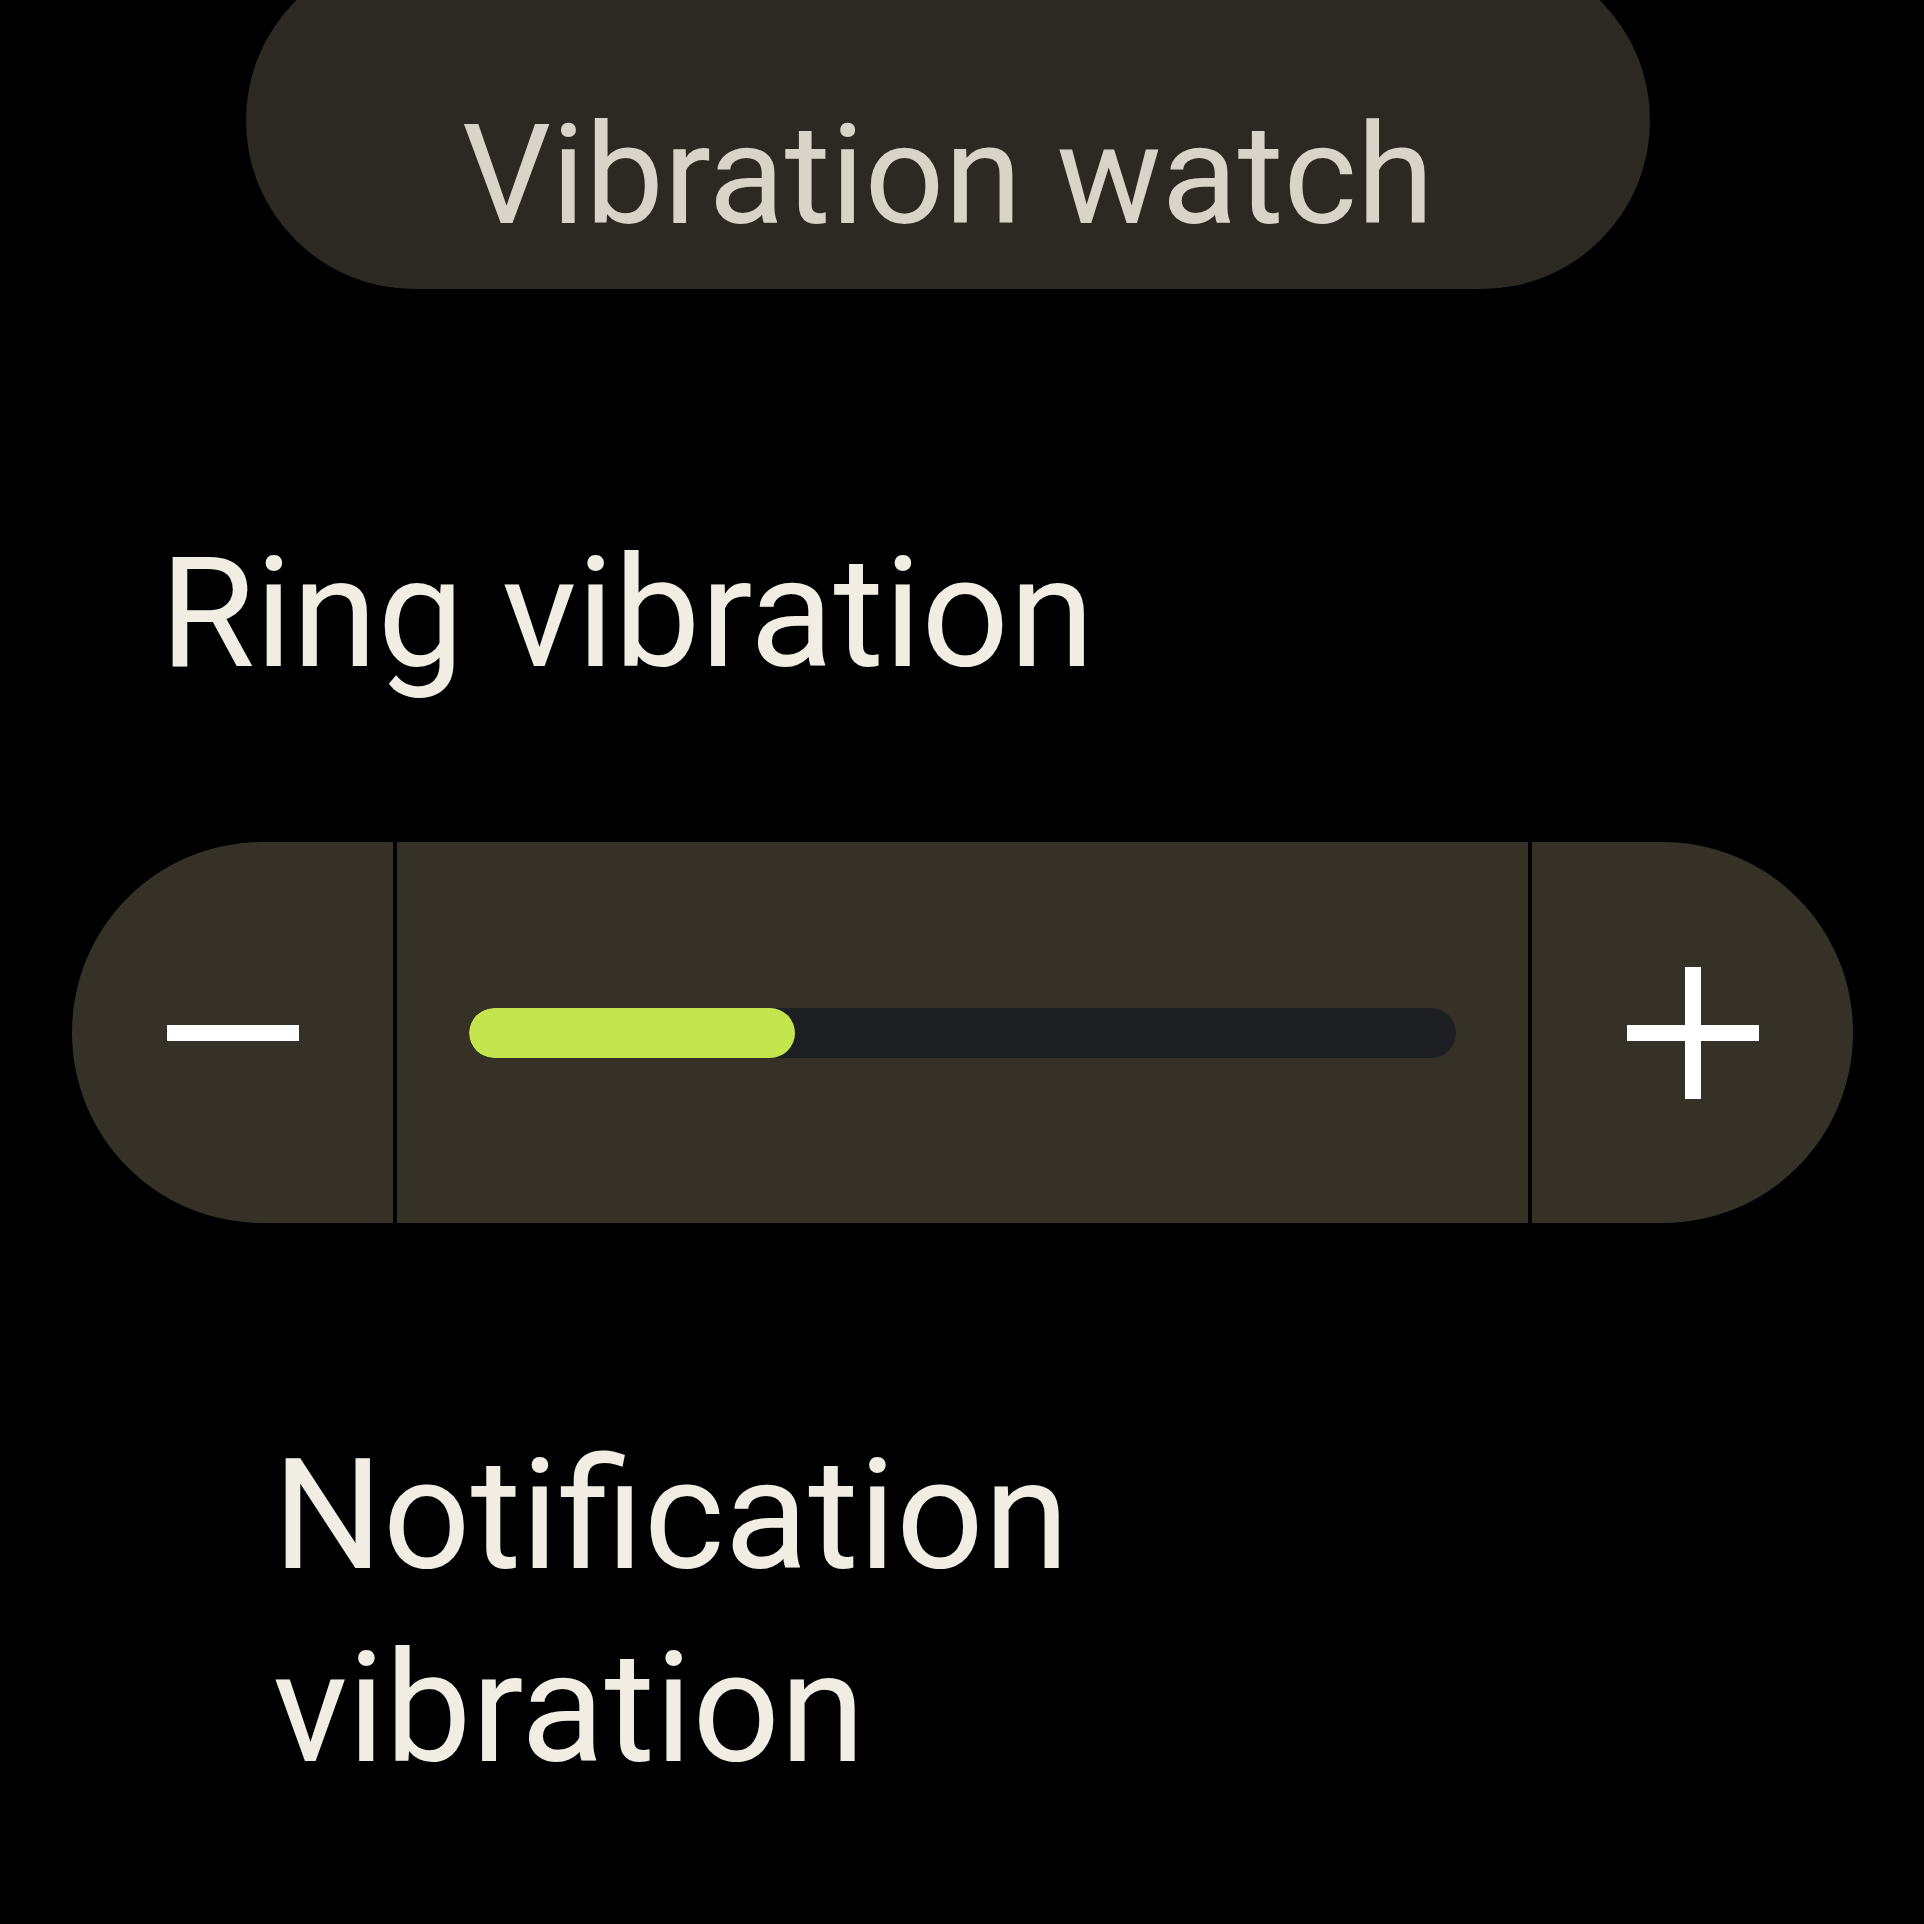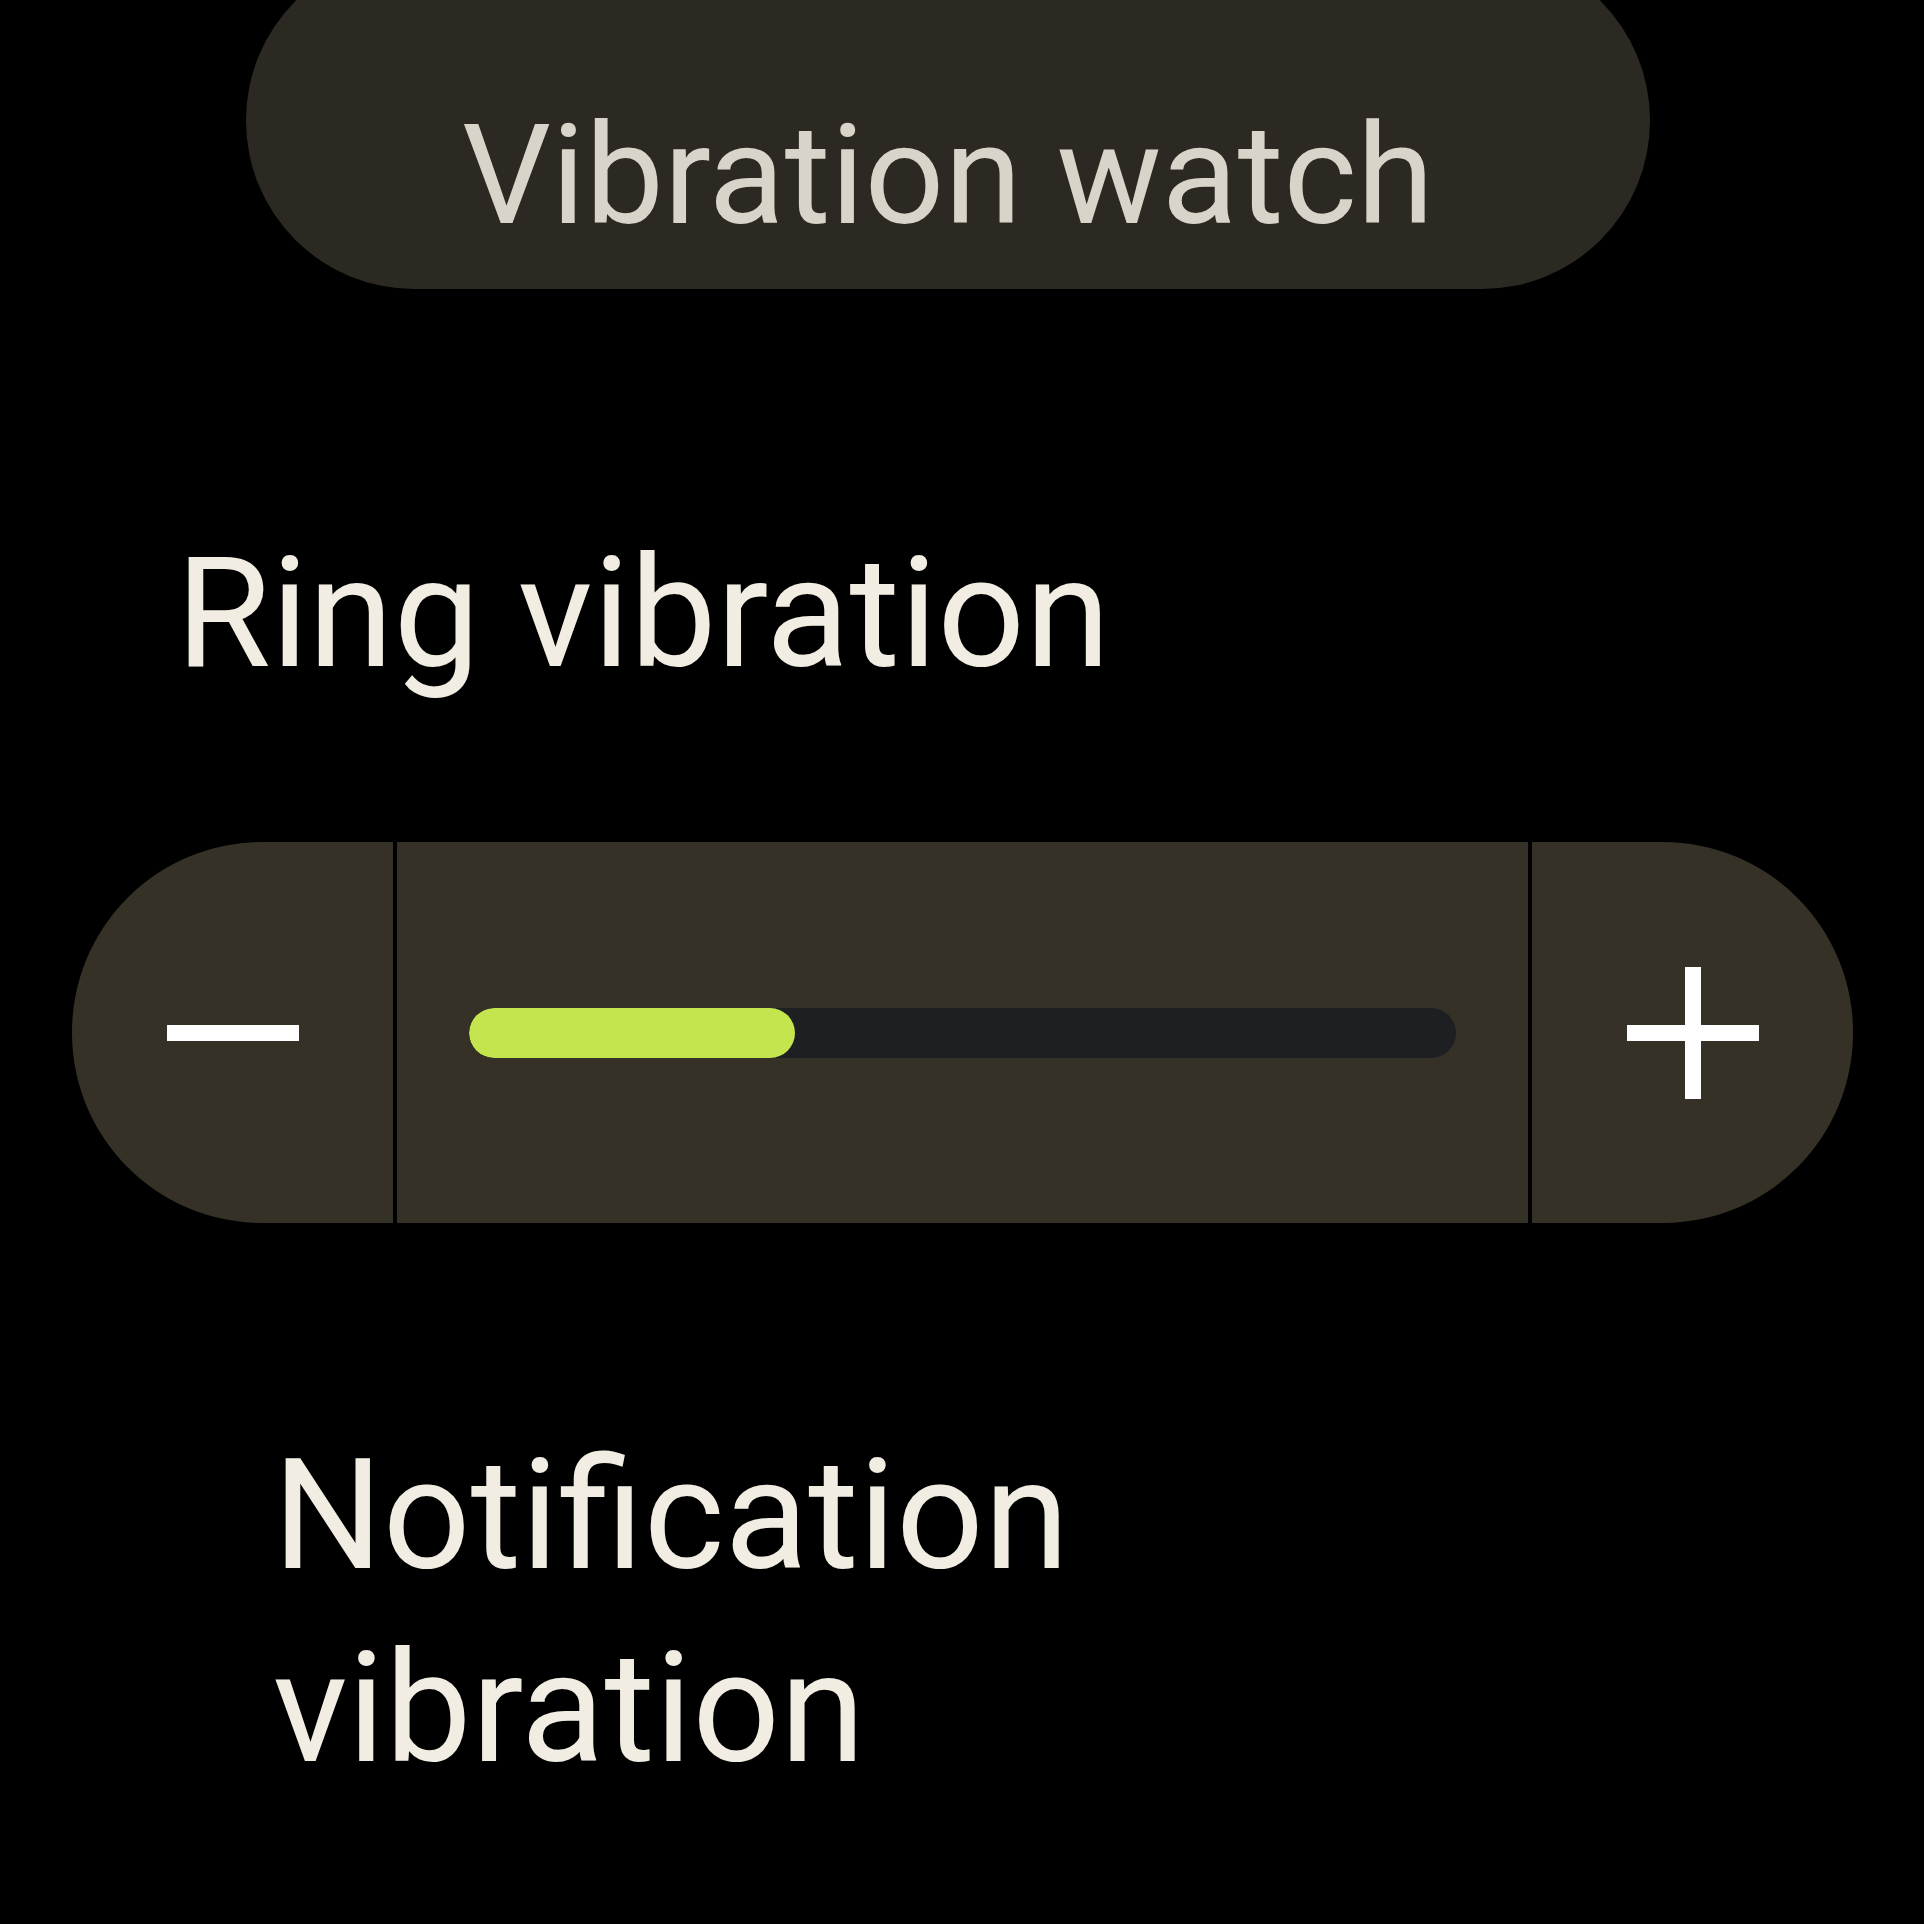--- a/index.html
+++ b/index.html
@@ -38,21 +38,21 @@
     color: #d8d4c9;
     font-size: 140px;
     font-weight: 400;
     line-height: 1;
   }
 
   
   .section-label-ring {
     position: absolute;
     top: 533px;
-    left: 176px;
+    left: 160px;
     right: 160px;
     color: #f1ede2;
     font-size: 154px;
     font-weight: 400;
     line-height: 1.05;
   }
 
   
   .stepper {
     position: absolute;

